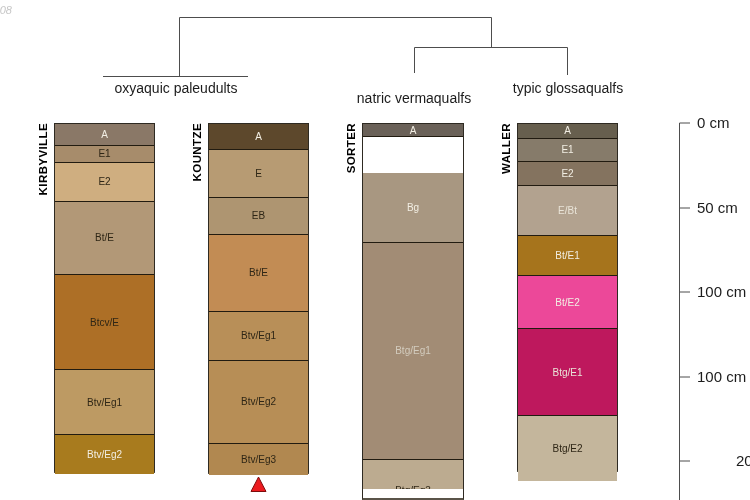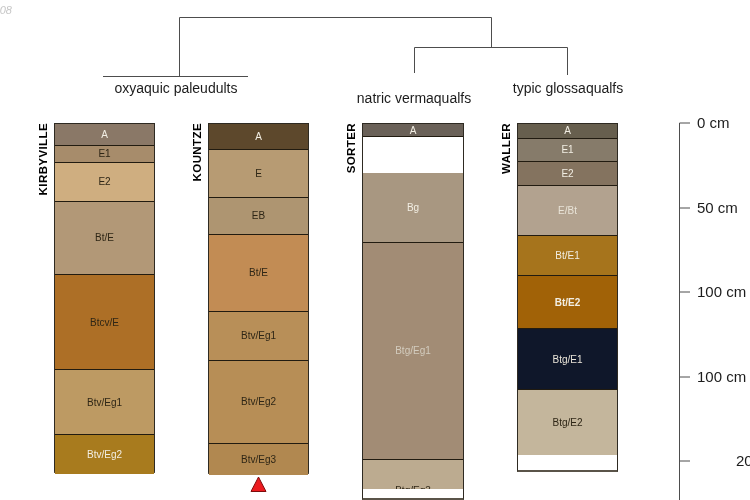--- a/index.html
+++ b/index.html
@@ -130,24 +130,24 @@
         </div>
         <div class="horizon hb" style="height: 24.5px; background: rgb(132, 115, 95); color: rgb(242, 238, 227);">
           <span class="hlabel">E2</span>
         </div>
         <div class="horizon hb" style="height: 50px; background: rgb(178, 162, 143); color: rgb(233, 228, 216);">
           <span class="hlabel">E/Bt</span>
         </div>
         <div class="horizon hb" style="height: 40px; background: rgb(166, 116, 28); color: rgb(242, 238, 227);">
           <span class="hlabel">Bt/E1</span>
         </div>
-        <div class="horizon hb" style="height: 53px; background: #a16207; color: rgb(242, 238, 227); font-weight: bold;">
+        <div class="horizon hb" style="height: 53px; background: #ec4899; color: rgb(242, 238, 227);">
           <span class="hlabel">Bt/E2</span>
         </div>
-        <div class="horizon hb" style="height: 61px; background: #0f172a; color: rgb(233, 228, 216); text-align: right;">
+        <div class="horizon hb" style="height: 87px; background: #be185d; color: rgb(233, 228, 216); text-align: right;">
           <span class="hlabel">Btg/E1</span>
         </div>
         <div class="horizon" style="height: 64.5px; background: rgb(196, 182, 156); color: rgb(46, 38, 22); align-items: center;">
           <span class="hlabel">Btg/E2</span>
         </div>
       </div>
       <div class="col-name" style="left: 500px; top: 123px;">WALLER</div>
     </div>
 
 </div>

